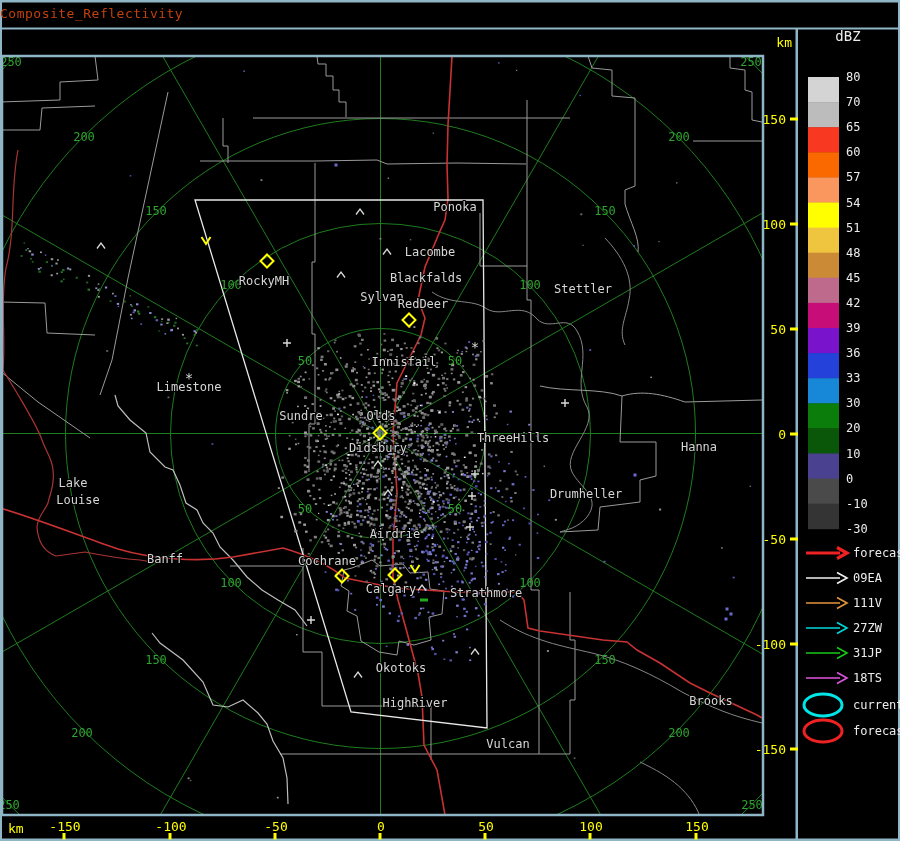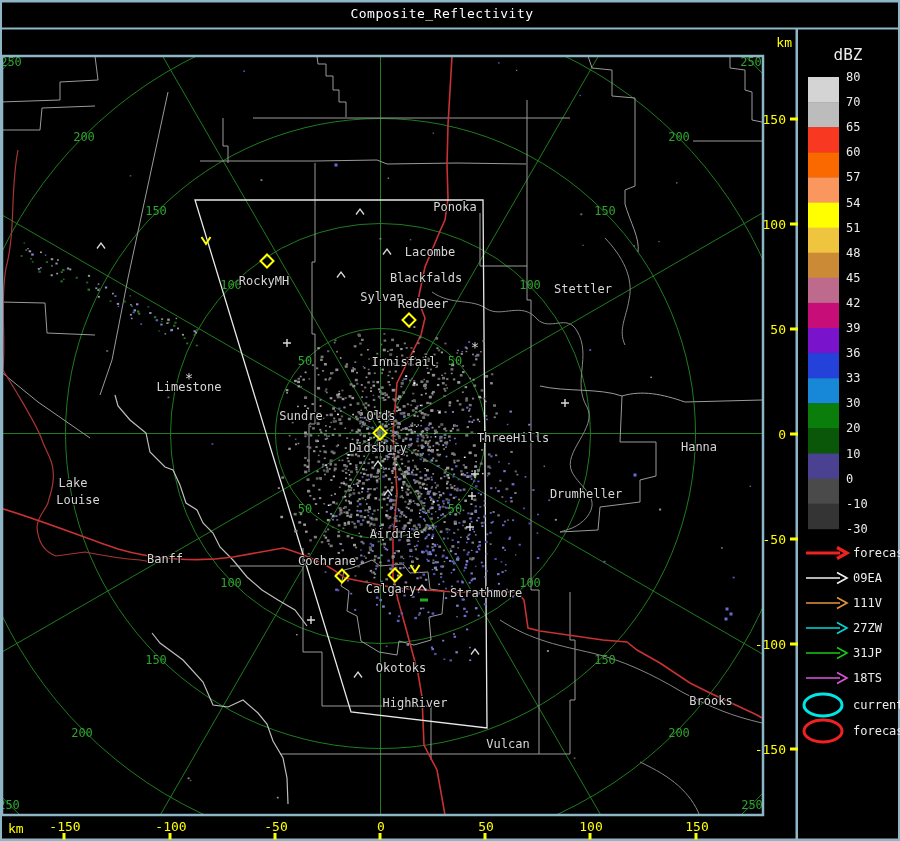--- a/index.html
+++ b/index.html
@@ -1,23 +1,23 @@
 <!DOCTYPE html>
 <html><head>
 <meta charset="utf-8">
 <style>
   html,body{margin:0;padding:0;background:#000;}
   #app{position:relative;width:900px;height:841px;background:#000;overflow:hidden;
        font-family:"DejaVu Sans Mono",monospace;}
   svg{position:absolute;left:0;top:0;}
   .txt{position:absolute;font-family:"DejaVu Sans Mono",monospace;white-space:pre;}
-  .title{left:0;right:16px;top:6px;text-align:center;color:#ffffff;font-size:13px;letter-spacing:.5px;}
+  .title{left:0;right:16px;top:6px;color:#c2410c;font-size:13px;letter-spacing:.5px;}
   .datetime{left:8px;top:35px;color:#ffff00;font-size:13px;}
   .hdr-km{left:760px;width:32px;top:35px;color:#ffff00;font-size:13px;text-align:right;}
-  .dbz{left:798px;width:100px;top:45px;text-align:center;color:#ececec;font-size:16px;}
+  .dbz{left:798px;width:100px;top:28px;text-align:center;color:#ececec;font-size:14px;}
   .ftr-km{left:8px;top:821px;color:#ffff00;font-size:13px;}
   .county{stroke:#9A9A9A;stroke-width:1;fill:none;}
   .river{stroke:#868686;stroke-width:1;fill:none;}
   .ridge{stroke:#BDBDBD;stroke-width:1.2;fill:none;}
   .road{stroke:#A93434;stroke-width:1.2;fill:none;}
   .hwy{stroke:#C83232;stroke-width:1.6;fill:none;}
   .sector{stroke:#E9E9E9;stroke-width:1.3;fill:none;}
   .frame{fill:#8FB6C6;}
 </style>
 </head>

